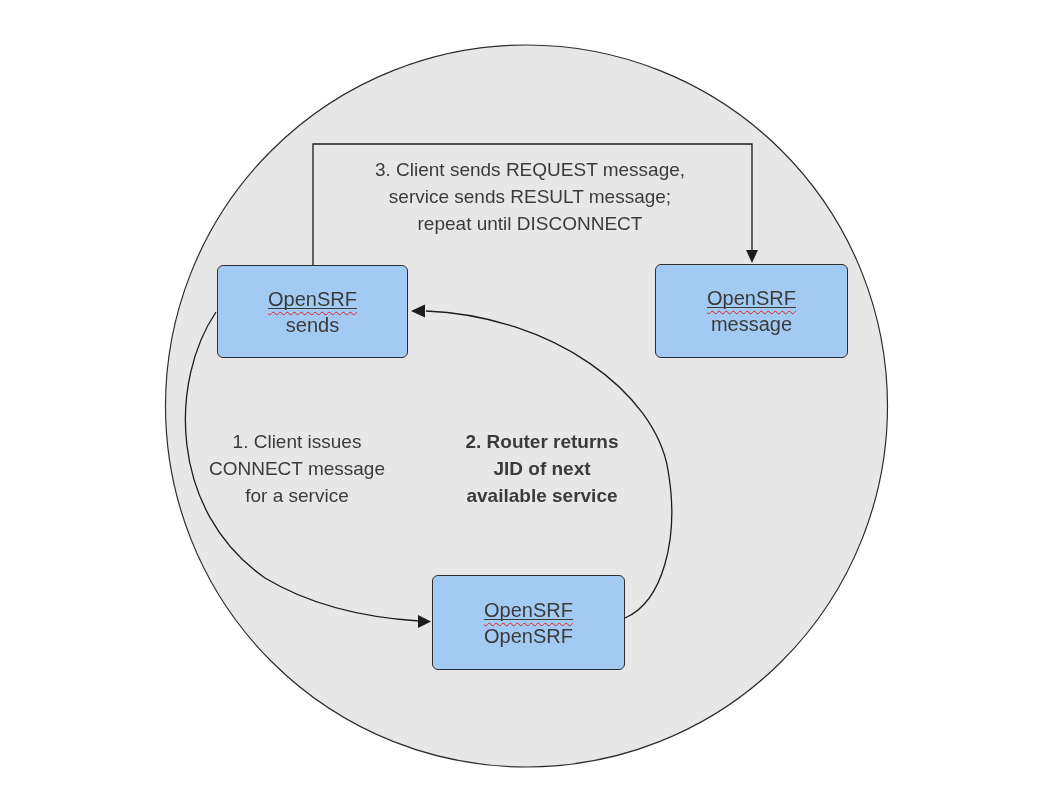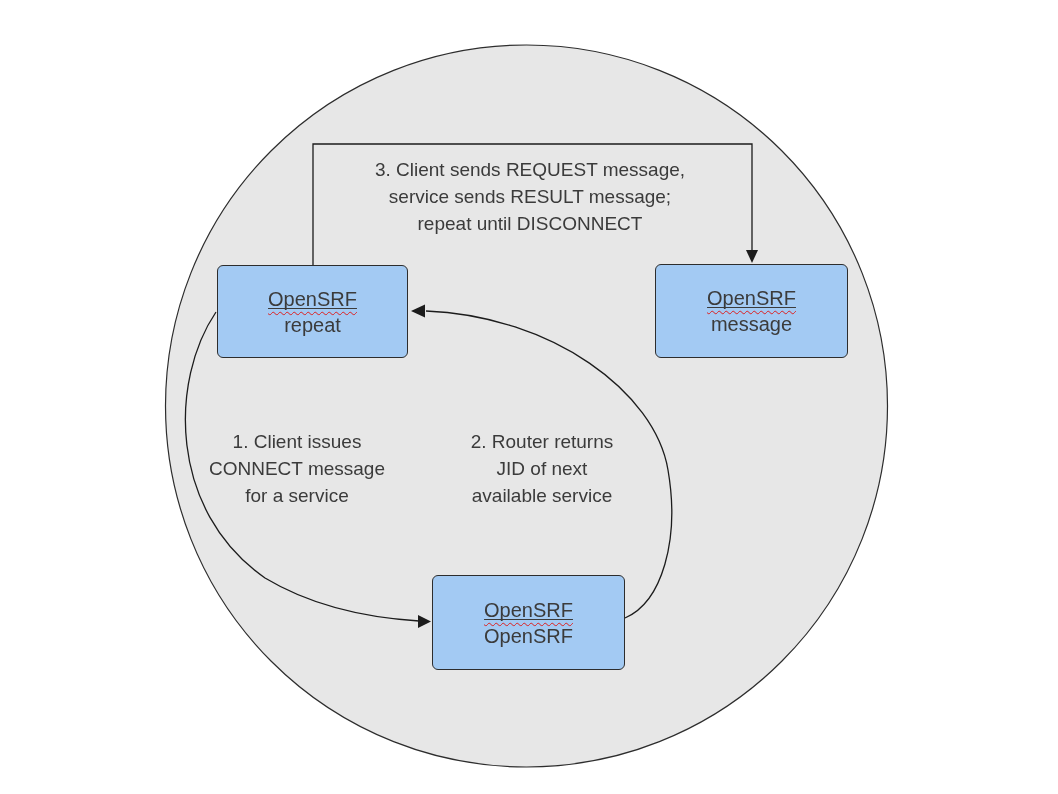--- a/index.html
+++ b/index.html
@@ -66,21 +66,21 @@
   .step-label {
     position: absolute;
     text-align: center;
     white-space: pre-line;
     font-size: 19px;
     line-height: 27px;
     color: var(--text);
   }
   .step-3 { left: 318px; top: 156px; width: 424px; }
   .step-1 { left: 182px; top: 428px; width: 230px; }
-  .step-2 { left: 428px; top: 428px; width: 228px; }
+  .step-2 { left: 428px; top: 428px; width: 228px; font-weight: bold; }
 
   .connector-line {
     fill: none;
     stroke: var(--connector);
     stroke-width: 1.3;
   }
   .arrow-head { fill: var(--connector); stroke: none; }
   .big-ellipse { fill: var(--ellipse-fill); stroke: var(--ellipse-stroke); stroke-width: 1.2; }
 </style>
 </head>
@@ -103,21 +103,21 @@
     </g>
 
     <g>
       <path class="connector-line" d="M 313 265 L 313 144 L 752 144 L 752 251"></path>
       <polygon class="arrow-head" points="746,250 758,250 752,263"></polygon>
     </g>
   </svg>
 
   <div class="node node-client">
     <span class="u-solid"><span class="u-wavy">OpenSRF</span></span>
-    <span>repeat</span>
+    <span>sends</span>
   </div>
 
   <div class="node node-service">
     <span class="u-solid"><span class="u-wavy">OpenSRF</span></span>
     <span>message</span>
   </div>
 
   <div class="node node-router">
     <span class="u-solid"><span class="u-wavy">OpenSRF</span></span>
     <span>OpenSRF</span>

